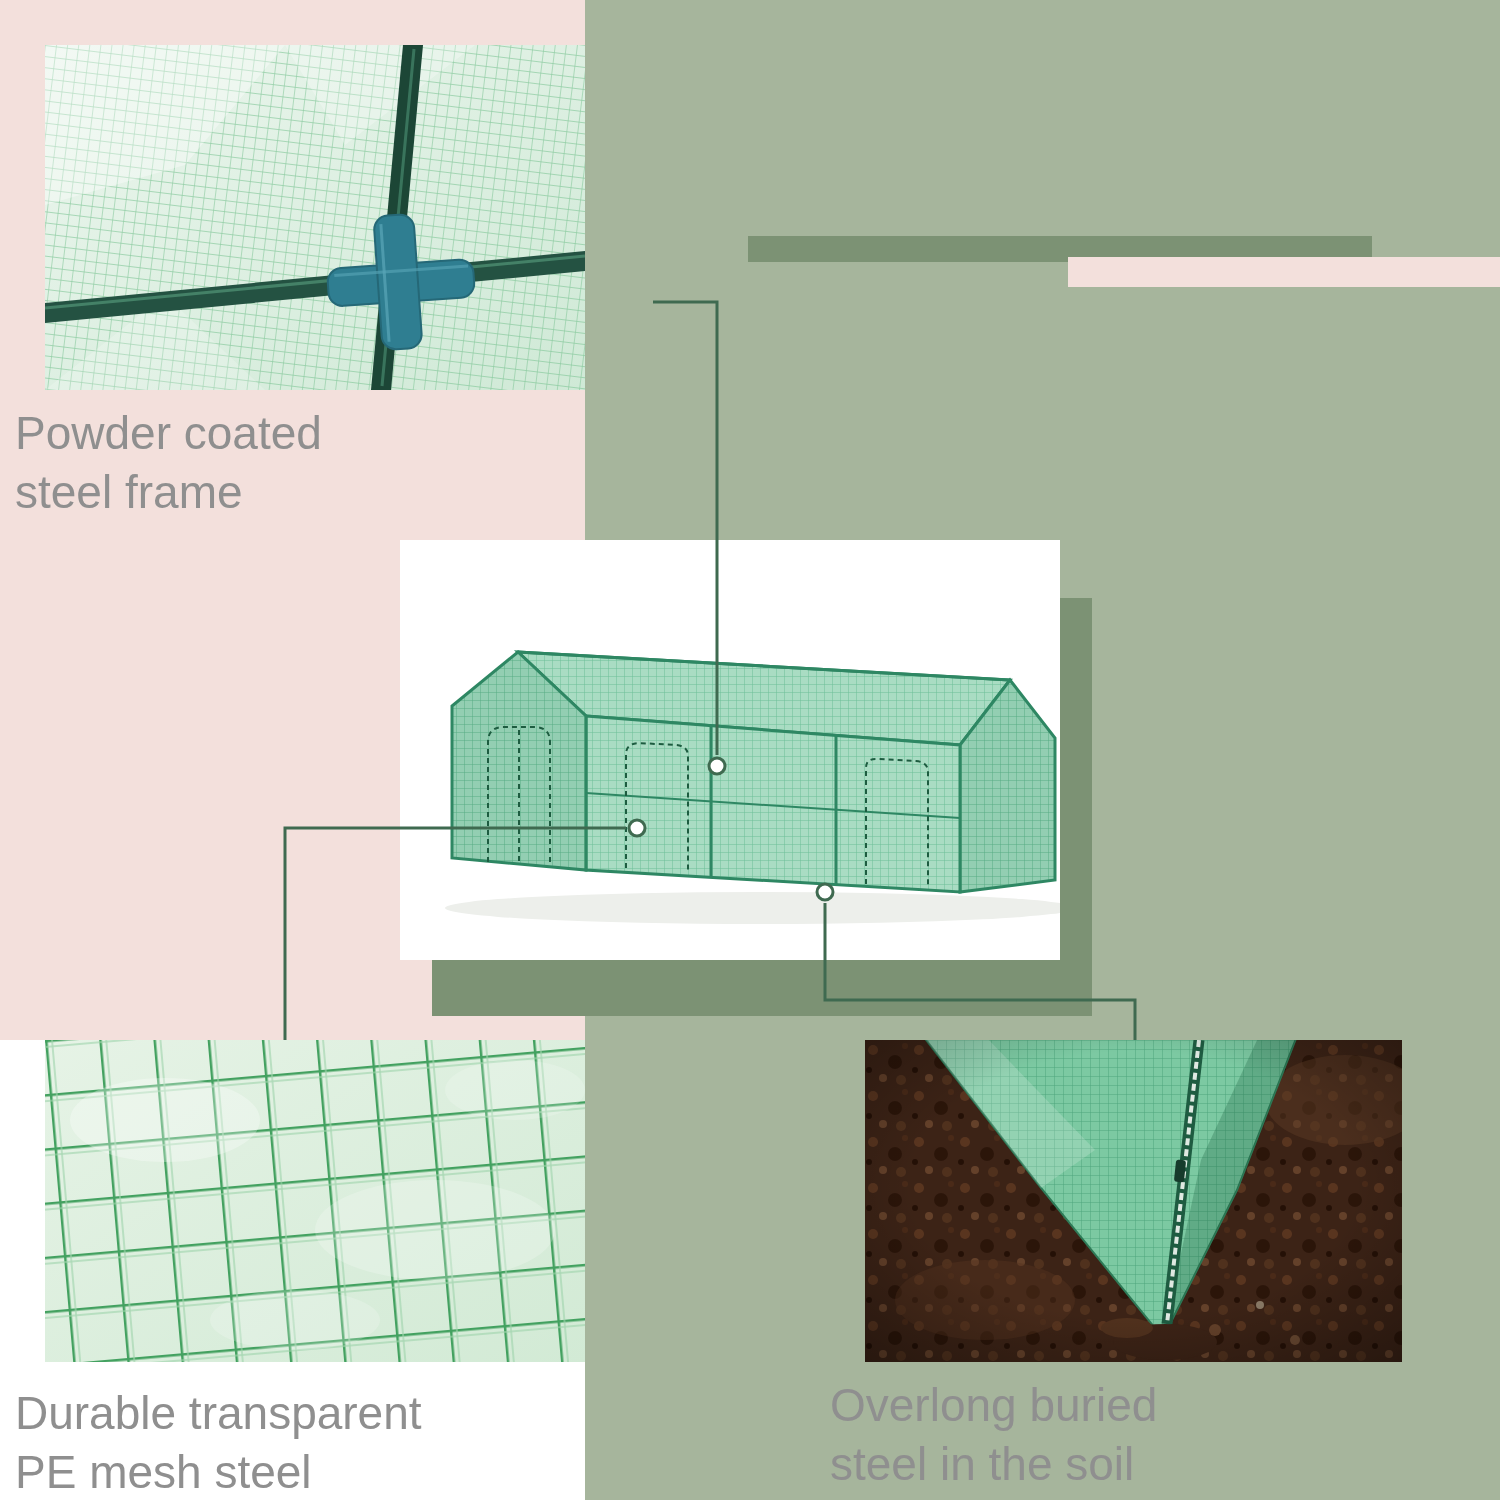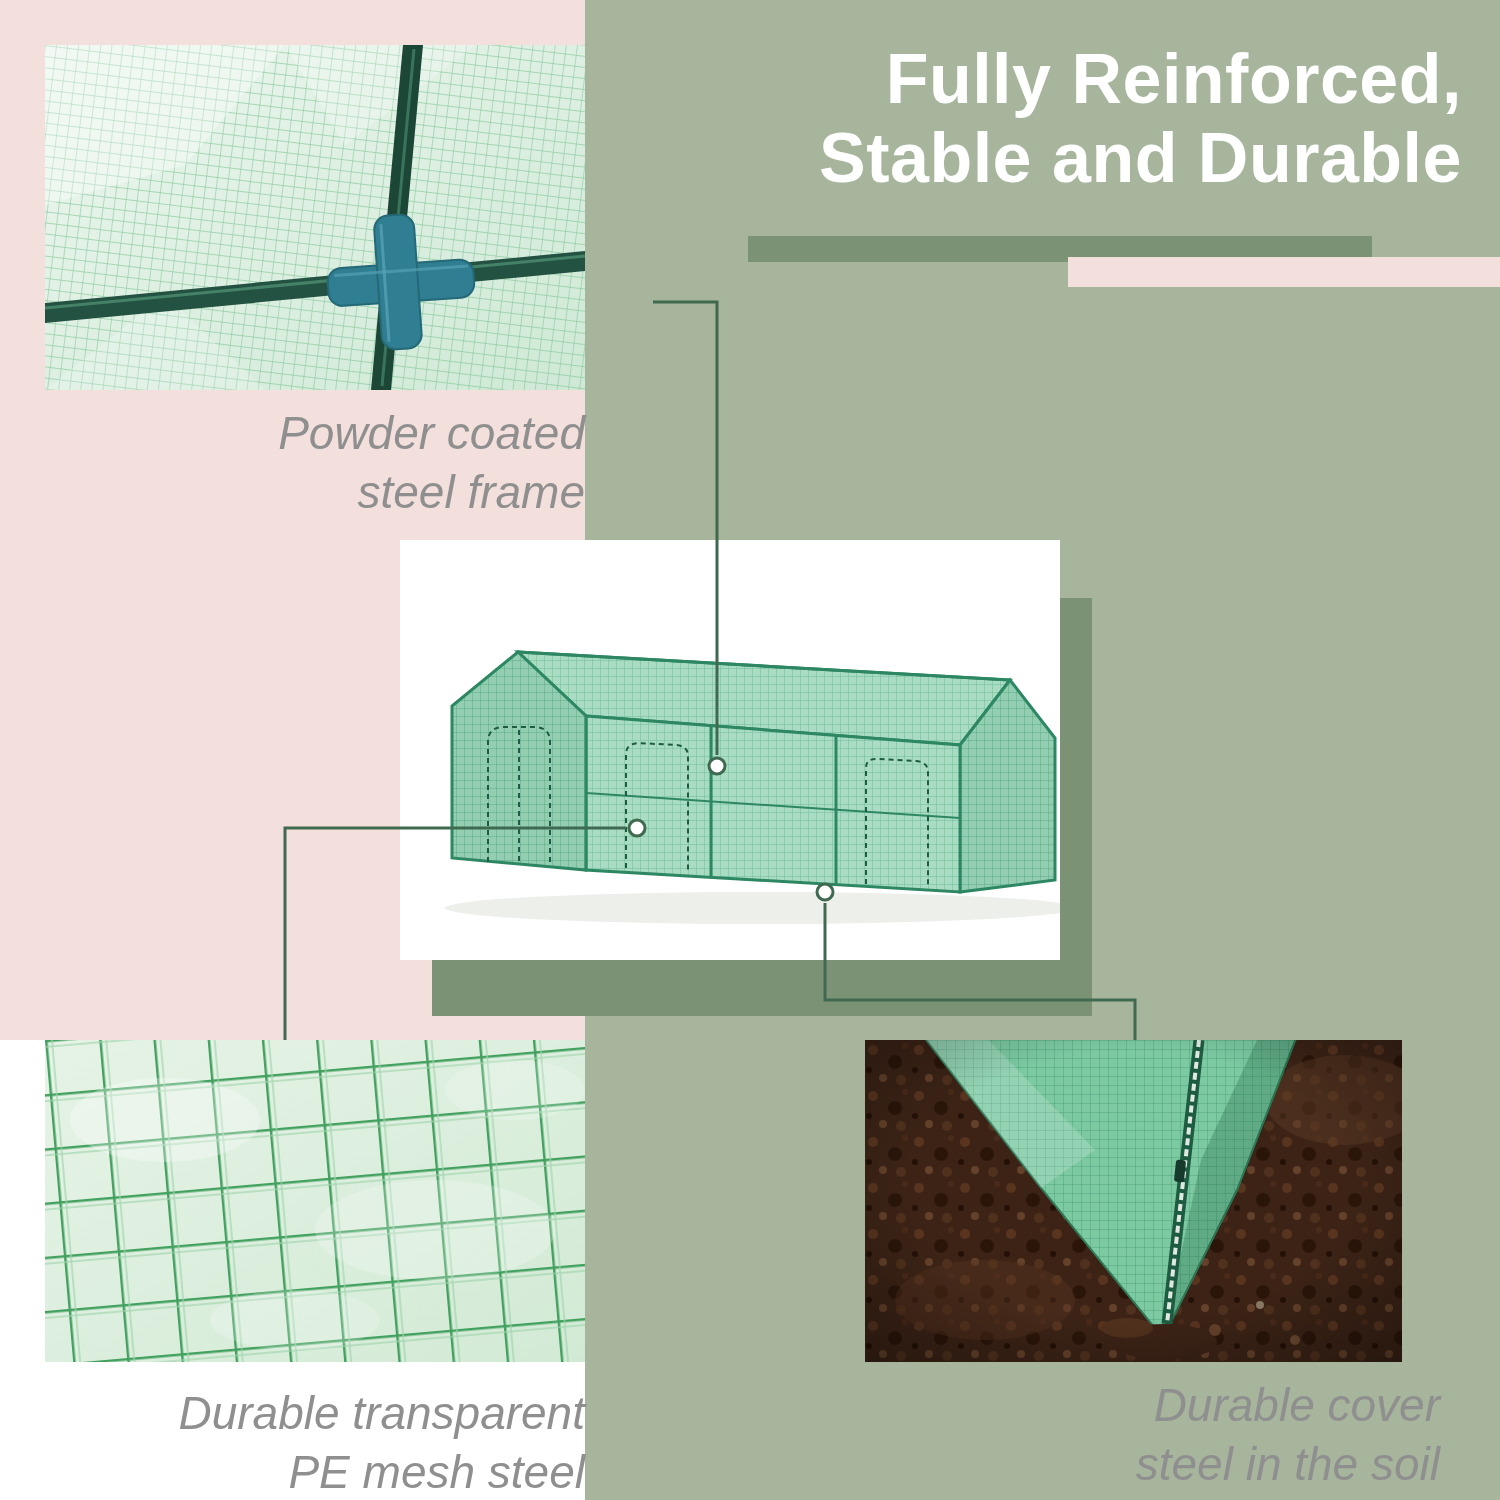--- a/index.html
+++ b/index.html
@@ -18,44 +18,40 @@
   .bar{position:absolute;z-index:2;}
   .bar-green{left:748px;top:236px;width:624px;height:26px;background:#7c9274;}
   .bar-pink{left:1068px;top:257px;width:432px;height:30px;background:#f3e0dc;z-index:3;}
 
   .photo{position:absolute;margin:0;padding:0;z-index:2;overflow:hidden;}
   .photo svg{display:block;}
   .photo-frame{left:45px;top:45px;width:540px;height:345px;}
   .photo-mesh{left:45px;top:1040px;width:540px;height:322px;}
   .photo-soil{left:865px;top:1040px;width:537px;height:322px;}
 
-  .caption{position:absolute;color:#8f8f8f;font-size:46px;line-height:1.28;text-align:right;z-index:2;font-style:italic;}
+  .caption{position:absolute;color:#8f8f8f;font-size:46px;line-height:1.28;text-align:left;z-index:2;}
   .caption span{display:block;}
   .caption-frame{left:15px;top:404px;width:570px;}
   .caption-mesh{left:15px;top:1384px;width:570px;}
   .caption-soil{left:830px;top:1376px;width:610px;}
 
   .shadow-rect{position:absolute;left:432px;top:598px;width:660px;height:418px;background:#7c9274;z-index:1;}
   .product-card{position:absolute;left:400px;top:540px;width:660px;height:420px;background:#ffffff;z-index:2;}
   .product-card svg{display:block;}
 
   .connectors{position:absolute;left:0;top:0;width:1500px;height:1500px;z-index:5;pointer-events:none;}
 </style>
 </head>
 <body>
 
 <div class="canvas">
 
   <div class="bg-pink"></div>
   <div class="bg-white-bl"></div>
 
-  <h1 class="heading">
-    <span>Fully Reinforced,</span>
-    <span>Stable and Durable</span>
-  </h1>
   <div class="bar bar-green"></div>
   <div class="bar bar-pink"></div>
 
   <figure class="photo photo-frame">
     <svg width="540" height="345" viewBox="0 0 540 345">
       <defs>
         <linearGradient id="p1bg" x1="0" y1="0" x2="1" y2="1">
           <stop offset="0" stop-color="#ecf6ee"></stop>
           <stop offset="1" stop-color="#cfe9d6"></stop>
         </linearGradient>
@@ -189,21 +185,21 @@
 
       <ellipse cx="300" cy="302" rx="52" ry="18" fill="#3c2316"></ellipse>
       <ellipse cx="262" cy="288" rx="26" ry="10" fill="#50311d"></ellipse>
       <circle cx="350" cy="290" r="6" fill="#64412a"></circle>
       <circle cx="395" cy="265" r="4" fill="#8a7a66"></circle>
       <circle cx="430" cy="300" r="5" fill="#6b4a32"></circle>
       <rect width="537" height="322" fill="url(#p3vign)"></rect>
     </svg>
   </figure>
   <div class="caption caption-soil">
-    <span>Durable cover</span>
+    <span>Overlong buried</span>
     <span>steel in the soil</span>
   </div>
 
   <svg class="connectors" width="1500" height="1500" viewBox="0 0 1500 1500">
     <g fill="none" stroke="#3f6a50" stroke-width="3">
       <path d="M653 302 H717 V755"></path>
       <path d="M285 1040 V828 H626"></path>
       <path d="M825 903 V1000 H1135 V1040"></path>
     </g>
     <g fill="#ffffff" stroke="#3f6a50" stroke-width="3">

